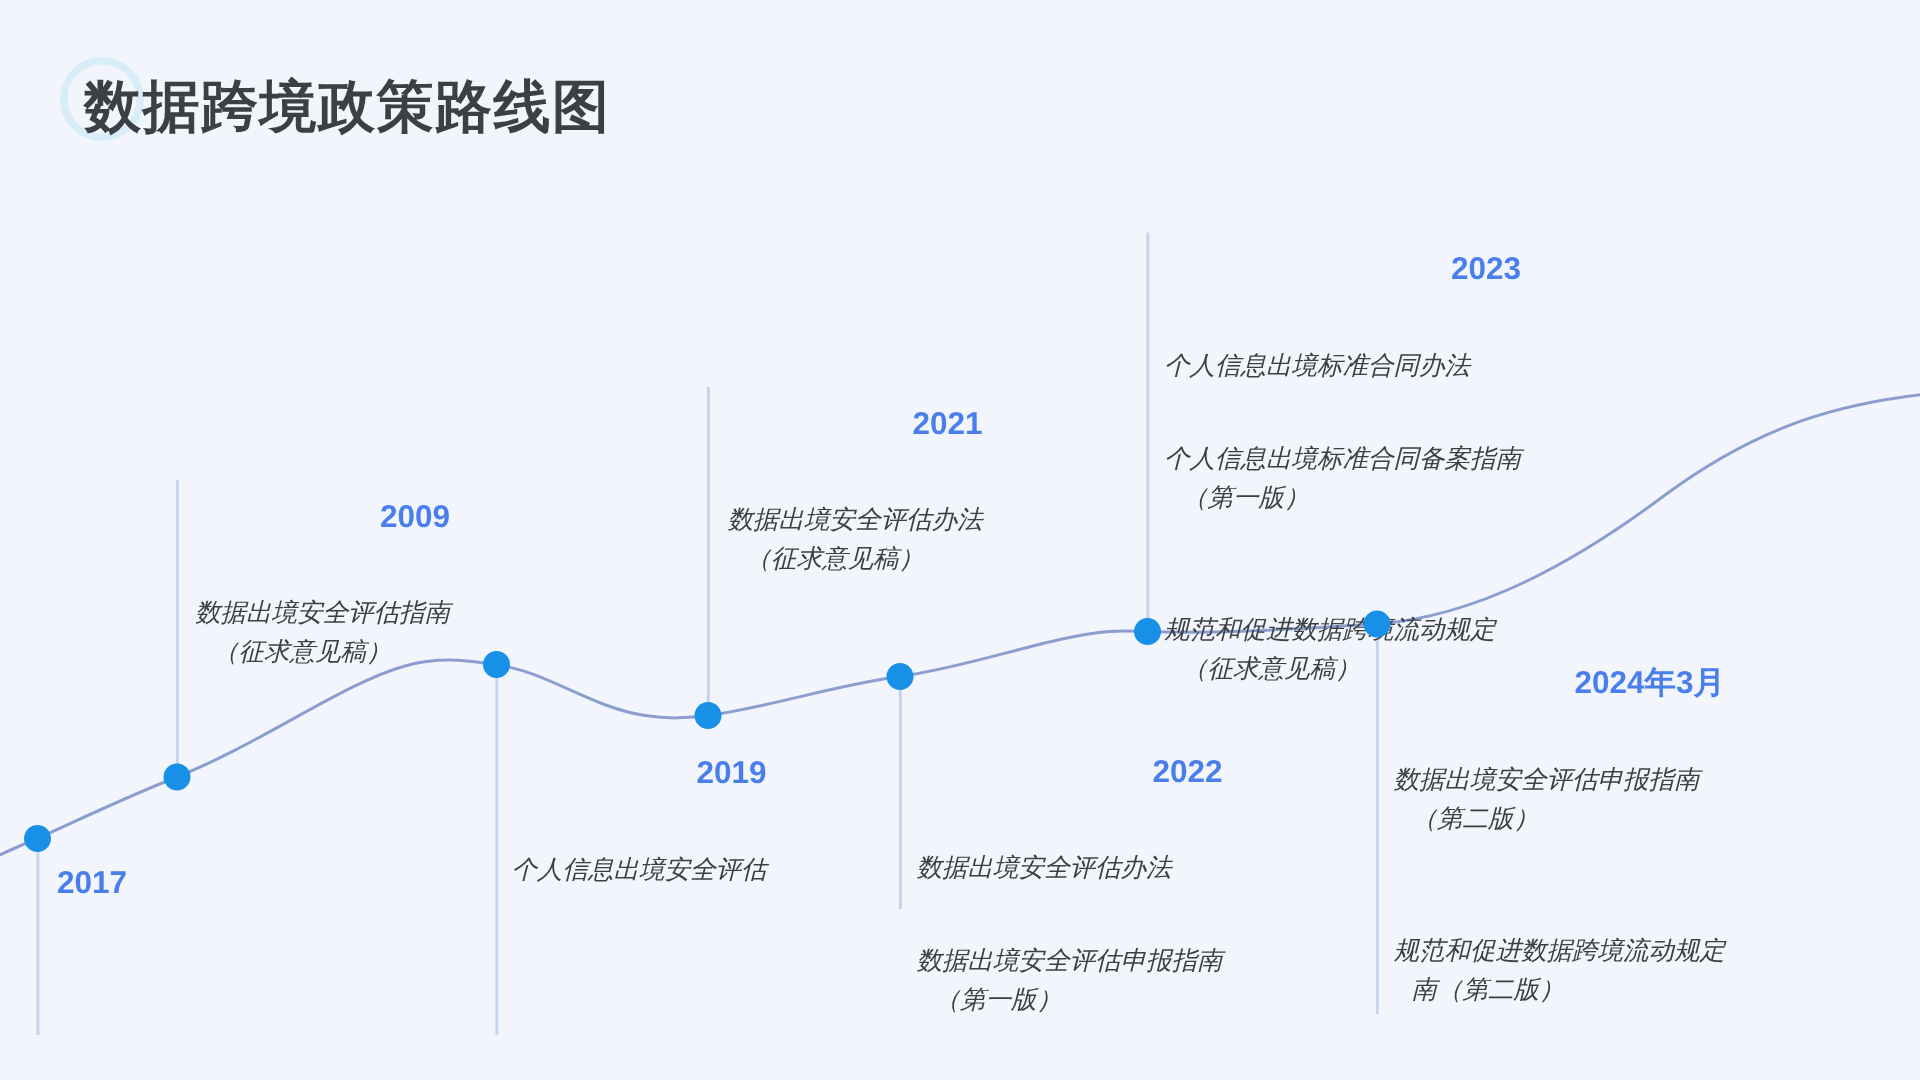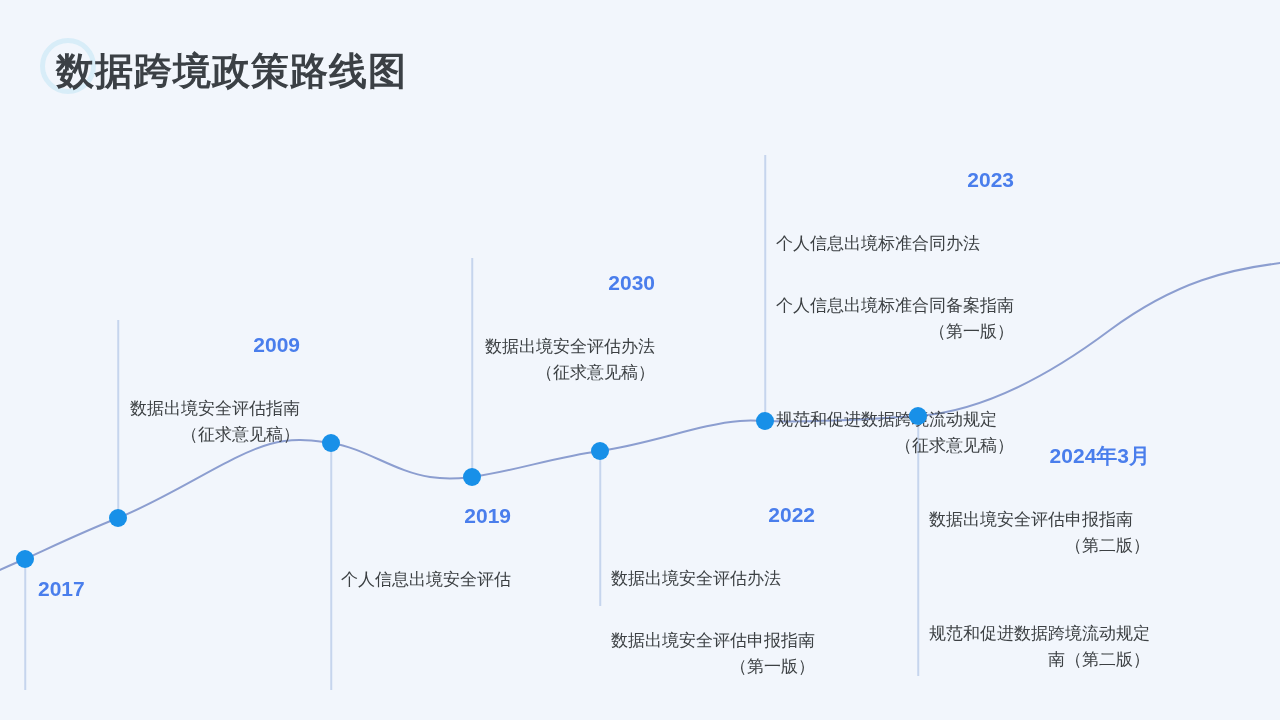--- a/index.html
+++ b/index.html
@@ -88,28 +88,28 @@
     white-space: nowrap;
     text-align: right;
   }
   .milestone .item {
     font-size: 17px;
     color: #3c4043;
     line-height: 26px;
     margin-bottom: 10px;
     white-space: pre-line;
     text-indent: 0;
+    font-style: italic;
   }
   .milestone .item:last-child {
     margin-bottom: 0;
   }
   .milestone .item .cont {
     display: block;
     padding-left: 12px;
-    text-align: right;
   }
 </style>
 </head>
 <body>
 
 <div id="root">
 
   <div class="title-wrap">
     <div class="title-ring"></div>
     <div class="title-text">数据跨境政策路线图</div>
@@ -159,21 +159,21 @@
   </div>
 
   <div class="milestone" style="left:341px; top:503px;">
     <div class="year">2019</div>
     <div class="item">
       <span>个人信息出境安全评估</span>
     </div>
   </div>
 
   <div class="milestone" style="left:485px; top:270px;">
-    <div class="year">2030</div>
+    <div class="year">2021</div>
     <div class="item">
       <span>数据出境安全评估办法</span>
       <span class="cont">（征求意见稿）</span>
     </div>
   </div>
 
   <div class="milestone" style="left:611px; top:502px;">
     <div class="year">2022</div>
     <div class="item">
       <span>数据出境安全评估办法</span>

